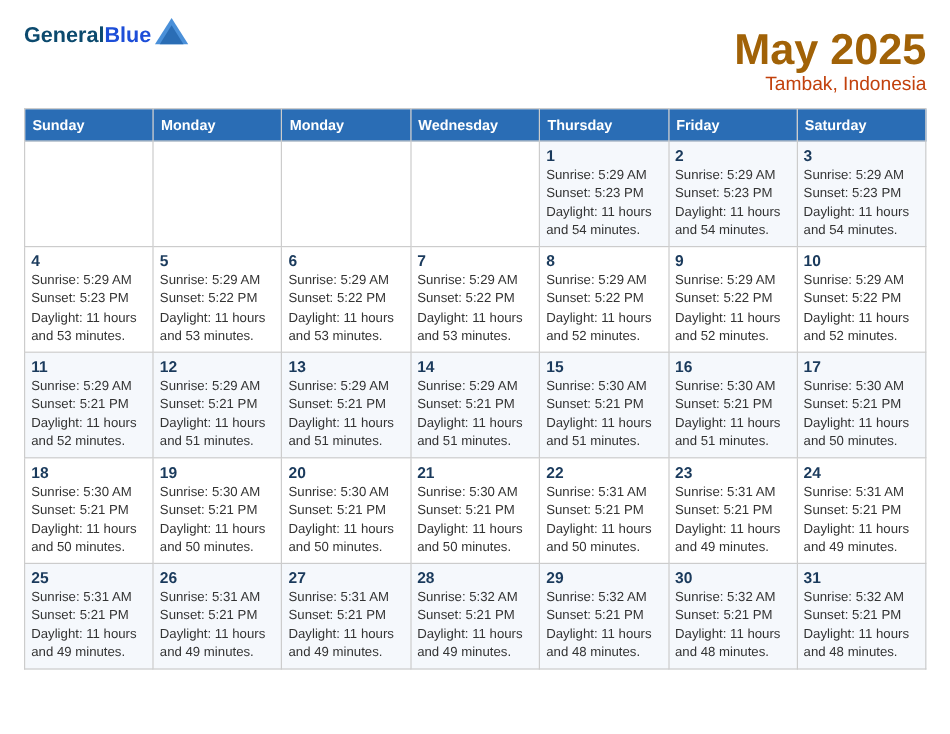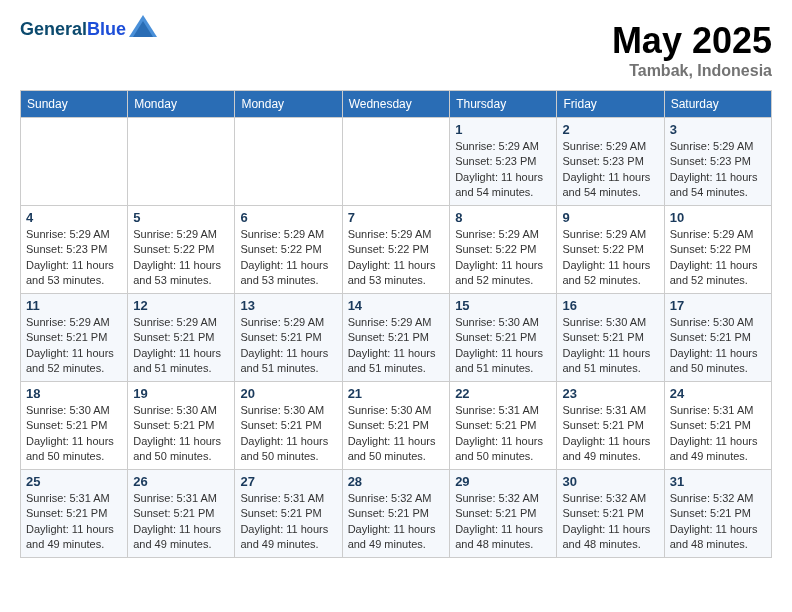--- a/index.html
+++ b/index.html
@@ -19,39 +19,38 @@
     .logo {
       display: flex;
       align-items: center;
     }
     .title-block {
       text-align: right;
     }
     .month-title {
       font-size: 36px;
       font-weight: bold;
-      color: #000000;
+      color: #a16207;
     }
     .location {
       font-size: 16px;
-      color: #737373;
-      font-weight: bold;
+      color: #c2410c;
     }
     table {
       width: 100%;
       border-collapse: collapse;
       font-size: 11px;
     }
     thead tr th {
       background-color: #2a6db5;
       color: #fff;
       text-align: left;
       padding: 6px 6px;
       font-size: 12px;
-      font-weight: normal;
+      font-weight: bold;
       border: 1px solid #ccc;
     }
     tbody tr td {
       border: 1px solid #ccc;
       vertical-align: top;
       padding: 4px 5px;
       height: 88px;
       background: #fff;
       width: 108px;
     }

